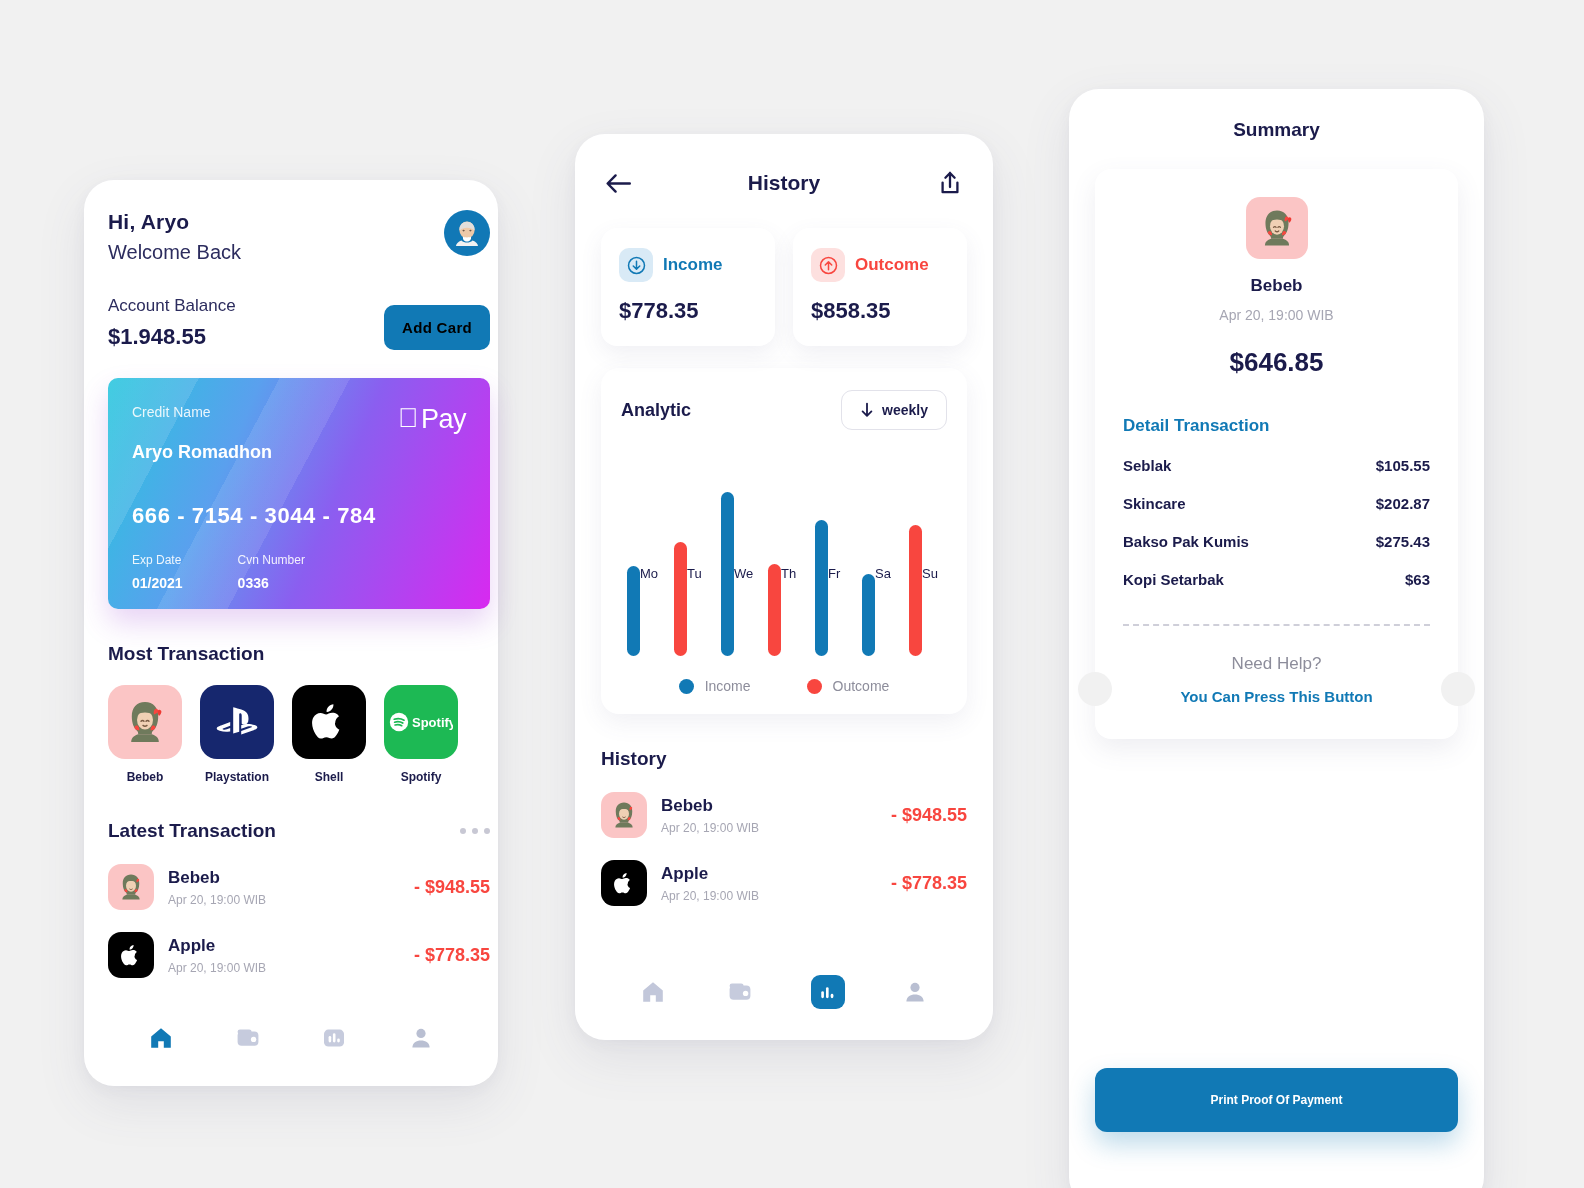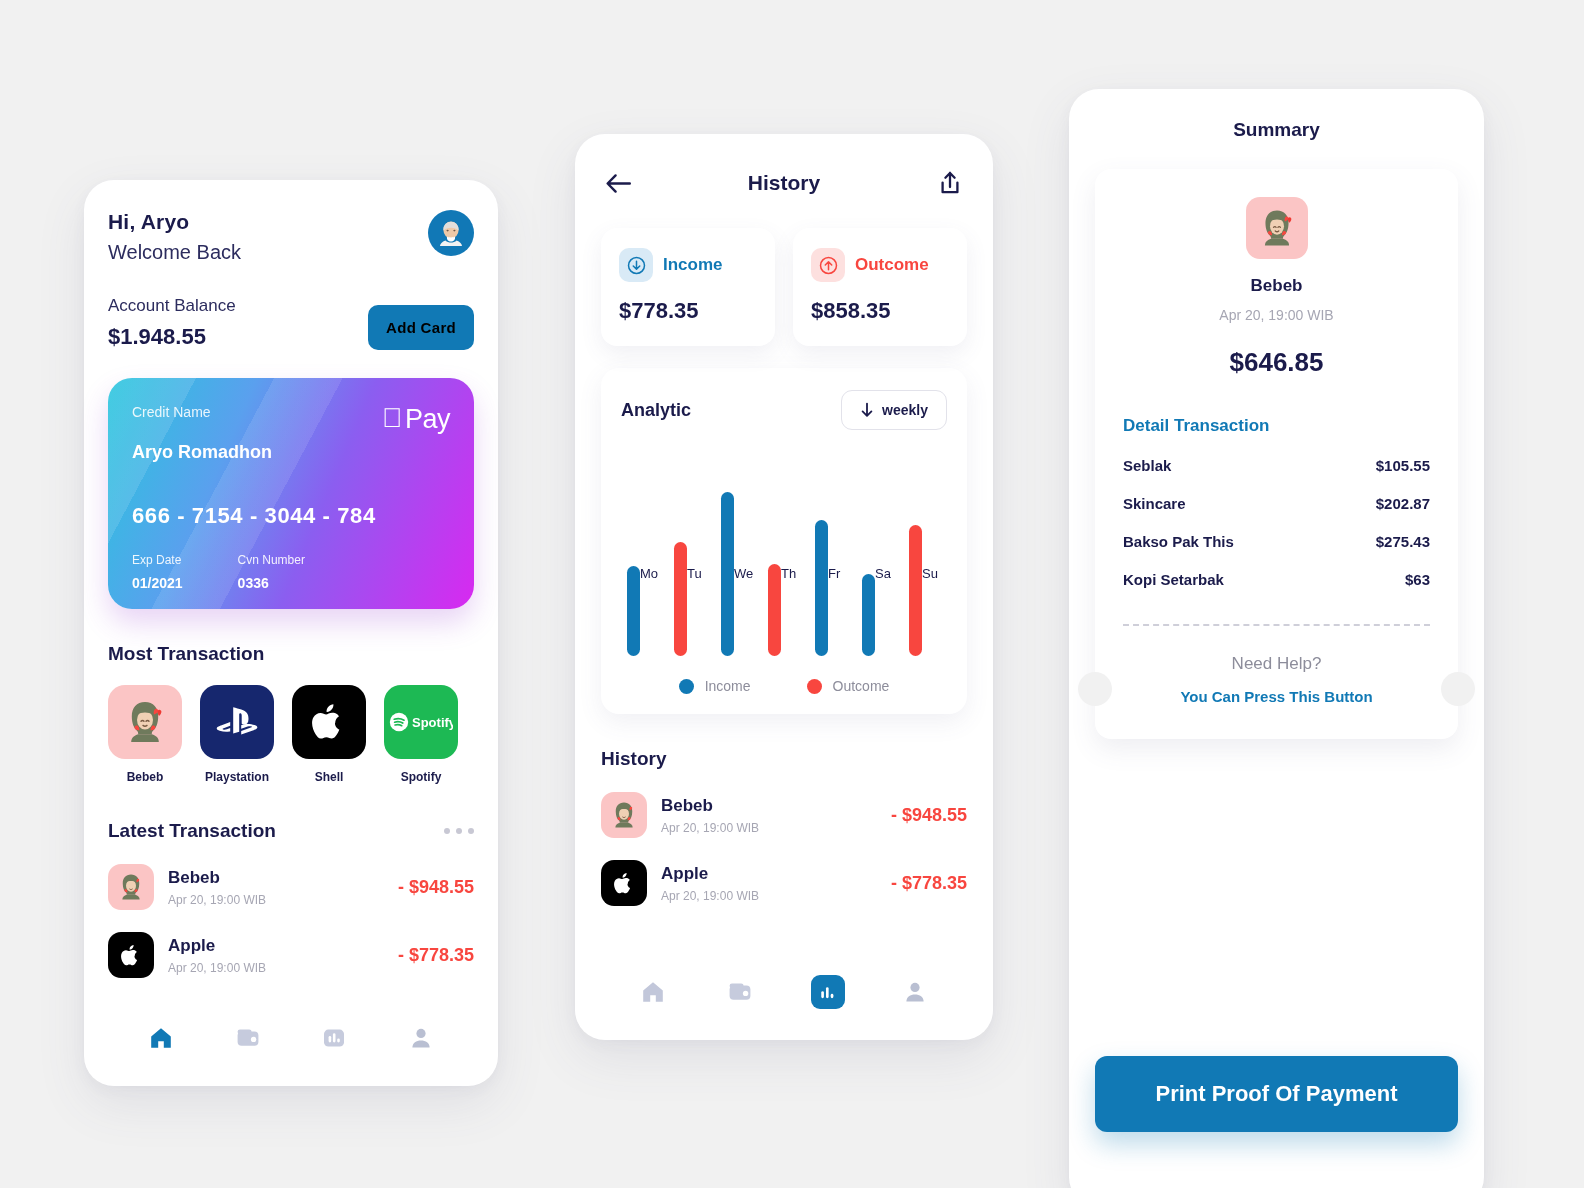--- a/index.html
+++ b/index.html
@@ -18,41 +18,41 @@
     border-radius: 30px;
     box-shadow: 0 18px 50px rgba(80,80,120,0.10), 0 4px 14px rgba(80,80,120,0.05);
   }
   #phone-home    { left: 84px;   top: 180px; width: 414px; height: 906px; }
   #phone-history { left: 575px;  top: 134px; width: 418px; height: 906px; }
   #phone-summary { left: 1069px; top: 89px;  width: 415px; height: 1118px; }
   .blue   { color: #1179b5; }
   .red    { color: #f8463f; }
 
   
-  .home-pad { padding: 30px 24px 0 24px; }
+  .home-pad { padding: 30px 8px 0 24px; }
   .greet-row { display: flex; justify-content: space-between; align-items: flex-start; }
   .hi { font-size: 21px; font-weight: bold; color: #1b1b4b; letter-spacing: .2px; }
   .welcome { font-size: 20px; color: #2c2c5e; margin-top: 7px; }
   .avatar-circle {
     width: 46px; height: 46px; border-radius: 50%;
     background: #1178b6; display: flex; align-items: center;
     justify-content: center; font-size: 26px; line-height: 1;
     overflow: hidden;
   }
   .bal-row { display: flex; justify-content: space-between; align-items: flex-end; margin-top: 32px; }
   .bal-label { font-size: 17px; color: #2c2c5e; }
   .bal-value { font-size: 22px; font-weight: bold; color: #1b1b4b; margin-top: 8px; }
   .add-card-btn {
     background: #1179b5; color: #000000; border: none; border-radius: 10px;
     font-size: 15px; font-weight: bold; padding: 14px 18px; cursor: pointer;
     font-family: "Liberation Sans", sans-serif; letter-spacing: .3px;
   }
 
   .credit-card {
-    margin-top: 28px; height: 231px; border-radius: 24px;
+    margin-top: 28px; height: 231px; border-radius: 10px;
     background: linear-gradient(113deg, #27c6dd 0%, #5aa0ee 32%, #8b5ef0 58%, #d829f0 100%);
     position: relative; overflow: hidden; padding: 26px 24px;
     box-shadow: 0 14px 28px rgba(150,60,210,0.22);
   }
   .credit-card::after {
     content:""; position:absolute; inset:0;
     background: linear-gradient(118deg, rgba(255,255,255,0.12) 0 18%, rgba(255,255,255,0) 18% 34%, rgba(255,255,255,0.10) 34% 48%, rgba(255,255,255,0) 48%);
   }
   .cc-top { display:flex; justify-content: space-between; align-items: flex-start; position: relative; z-index:2; }
   .cc-label { font-size: 14px; color: rgba(255,255,255,0.88); }
@@ -164,21 +164,21 @@
   .rc-sec { font-size: 17px; font-weight:bold; color:#1179b5; margin-top: 38px; }
   .rc-line { display:flex; justify-content:space-between; align-items:center; margin-top: 21px; }
   .rc-k { font-size: 15px; font-weight:bold; color:#1b1b4b; }
   .rc-v { font-size: 15px; font-weight:bold; color:#1b1b4b; }
   .dashed { border-top: 2px dashed #cfcfd9; margin-top: 36px; }
   .help-q { text-align:center; font-size: 17px; color:#8d8d9b; margin-top: 28px; }
   .help-a { text-align:center; font-size: 15px; font-weight:bold; color:#1179b5; margin-top: 14px; cursor:pointer; }
   .print-btn {
     position:absolute; left: 26px; right: 26px; bottom: 75px;
     background:#1179b5; color:#fff; border:none; border-radius: 12px;
-    padding: 25px 0; font-size: 22px; font-weight:bold; cursor:pointer;
+    padding: 25px 0; font-size: 12px; font-weight:bold; cursor:pointer;
     font-family:"Liberation Sans", sans-serif;
     box-shadow: 0 12px 26px rgba(17,121,181,0.28);
   }
 </style>
 </head>
 <body>
 
 <div class="stage">
 
   <div class="phone" id="phone-home">
@@ -577,21 +577,21 @@
 
         <div class="rc-line">
           <span class="rc-k">Seblak</span>
           <span class="rc-v">$105.55</span>
         </div>
         <div class="rc-line">
           <span class="rc-k">Skincare</span>
           <span class="rc-v">$202.87</span>
         </div>
         <div class="rc-line">
-          <span class="rc-k">Bakso Pak This</span>
+          <span class="rc-k">Bakso Pak Kumis</span>
           <span class="rc-v">$275.43</span>
         </div>
         <div class="rc-line">
           <span class="rc-k">Kopi Setarbak</span>
           <span class="rc-v">$63</span>
         </div>
 
         <div class="dashed"></div>
 
         <div class="help-q">Need Help?</div>

